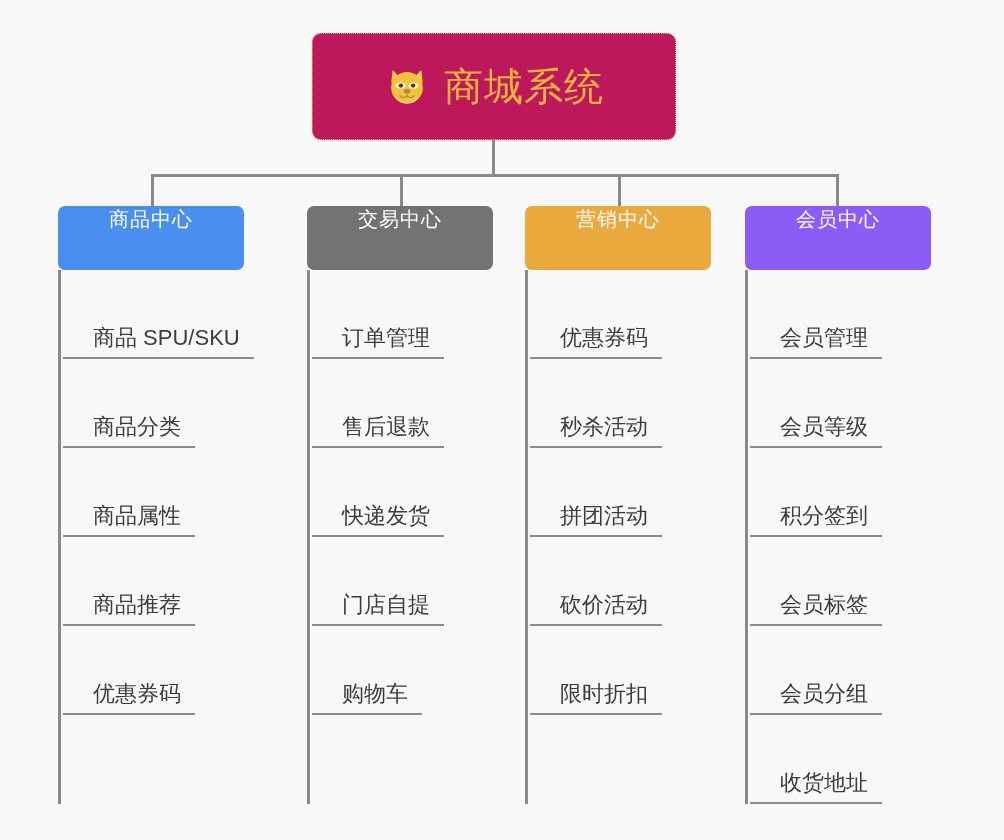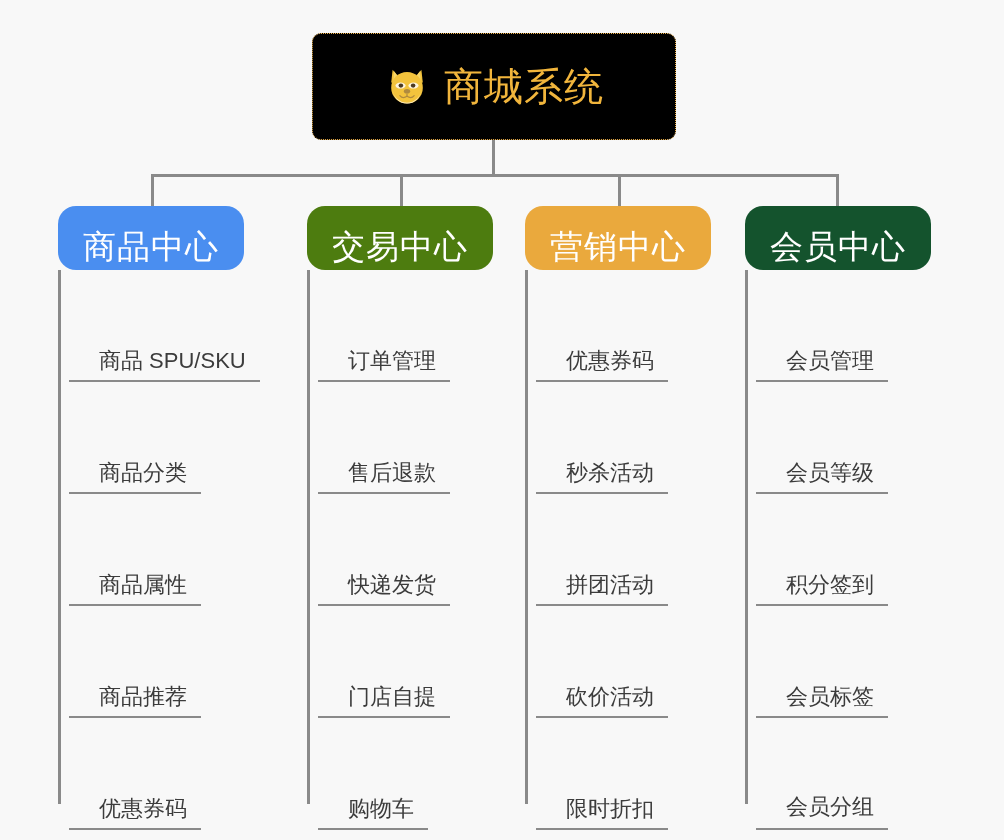--- a/index.html
+++ b/index.html
@@ -62,66 +62,66 @@
   .conn-h { height: 3px; }
 
   
   .column {
     position: absolute;
     top: 206px;
   }
   .cat-box {
     box-sizing: border-box;
     height: 64px;
-    border-radius: 18px;
-    display: flex;
-    align-items: flex-end;
+    border-radius: 7px;
+    display: flex;
+    align-items: flex-start;
     justify-content: center;
     color: #ffffff;
-    font-size: 33px;
+    font-size: 20px;
     letter-spacing: 1px;
     white-space: nowrap;
   }
 
   .leaf-list {
     position: relative;
     margin-top: 0;
     padding-top: 0;
   }
   
   .trunk {
     position: absolute;
     left: 0;
     top: 0;
     width: 3px;
     background: #8a8a8a;
   }
   .leaf {
     position: relative;
-    height: 112px;
+    height: 89px;
     display: flex;
     align-items: flex-end;
-    padding-left: 11px;
+    padding-left: 5px;
   }
   .leaf-label {
     display: inline-block;
     font-size: 22px;
     color: #3c3c3c;
     white-space: nowrap;
     padding: 0 14px 7px 30px;
     border-bottom: 2px solid #9a9a9a;
     line-height: 1.1;
   }
 </style>
 </head>
 <body style="background: rgb(248, 248, 248);">
 
 <div id="diagram">
 
-  <div class="root-node" style="border-color: rgb(240, 178, 74); background: #000000;">
+  <div class="root-node" style="border-color: rgb(240, 178, 74); background: #be185d;">
     <div class="root-inner">
       <span class="root-emoji">
         <svg width="46" height="46" viewBox="0 0 64 64" aria-hidden="true">
           <path d="M12 8 L10 26 L22 20 Z" fill="#f3c33c"></path>
           <path d="M52 8 L54 26 L42 20 Z" fill="#f3c33c"></path>
           <path d="M14 10 L13 23 L21 19 Z" fill="#f7d667"></path>
           <path d="M50 10 L51 23 L43 19 Z" fill="#f7d667"></path>
           <circle cx="32" cy="33" r="22" fill="#f3c33c"></circle>
           <path d="M10 36 a22 22 0 0 0 44 0 a22 22 0 0 1 -44 0 Z" fill="#f3c33c"></path>
           <path d="M12 34 a20 20 0 0 0 40 0 c0 12 -9 21 -20 21 s-20 -9 -20 -21 Z" fill="#fdf4dd"></path>
@@ -166,21 +166,21 @@
         <div class="leaf">
           <span class="leaf-label" style="border-bottom-color: rgb(138, 138, 138);">商品推荐</span>
         </div>
         <div class="leaf">
           <span class="leaf-label" style="border-bottom-color: rgb(138, 138, 138);">优惠券码</span>
         </div>
       </div>
   </div>
 
   <div class="column" id="col-1" style="left: 307px; width: 186px;">
-    <div class="cat-box" style="background: #4d7c0f;">
+    <div class="cat-box" style="background: #737373;">
       <span>交易中心</span>
     </div>
     <div class="leaf-list">
       <div class="trunk" style="background: rgb(138, 138, 138); height: 534px;"></div>
     <div class="leaf">
           <span class="leaf-label" style="border-bottom-color: rgb(138, 138, 138);">订单管理</span>
         </div>
         <div class="leaf">
           <span class="leaf-label" style="border-bottom-color: rgb(138, 138, 138);">售后退款</span>
         </div>
@@ -214,39 +214,39 @@
         <div class="leaf">
           <span class="leaf-label" style="border-bottom-color: rgb(138, 138, 138);">砍价活动</span>
         </div>
         <div class="leaf">
           <span class="leaf-label" style="border-bottom-color: rgb(138, 138, 138);">限时折扣</span>
         </div>
       </div>
   </div>
 
   <div class="column" id="col-3" style="left: 745px; width: 186px;">
-    <div class="cat-box" style="background: #14532d;">
+    <div class="cat-box" style="background: #8b5cf6;">
       <span>会员中心</span>
     </div>
     <div class="leaf-list">
       <div class="trunk" style="background: rgb(138, 138, 138); height: 534px;"></div>
     <div class="leaf">
           <span class="leaf-label" style="border-bottom-color: rgb(138, 138, 138);">会员管理</span>
         </div>
         <div class="leaf">
           <span class="leaf-label" style="border-bottom-color: rgb(138, 138, 138); margin-top: 24px;">会员等级</span>
         </div>
         <div class="leaf">
           <span class="leaf-label" style="border-bottom-color: rgb(138, 138, 138);">积分签到</span>
         </div>
         <div class="leaf">
           <span class="leaf-label" style="border-bottom-color: rgb(138, 138, 138);">会员标签</span>
         </div>
         <div class="leaf">
-          <span class="leaf-label" style="border-bottom-color: rgb(138, 138, 138); font-family: Liberation Mono, monospace;">会员分组</span>
+          <span class="leaf-label" style="border-bottom-color: rgb(138, 138, 138);">会员分组</span>
         </div>
         <div class="leaf">
           <span class="leaf-label" style="border-bottom-color: rgb(138, 138, 138);">收货地址</span>
         </div>
       </div>
   </div>
 
 </div>
 
 </body></html>

